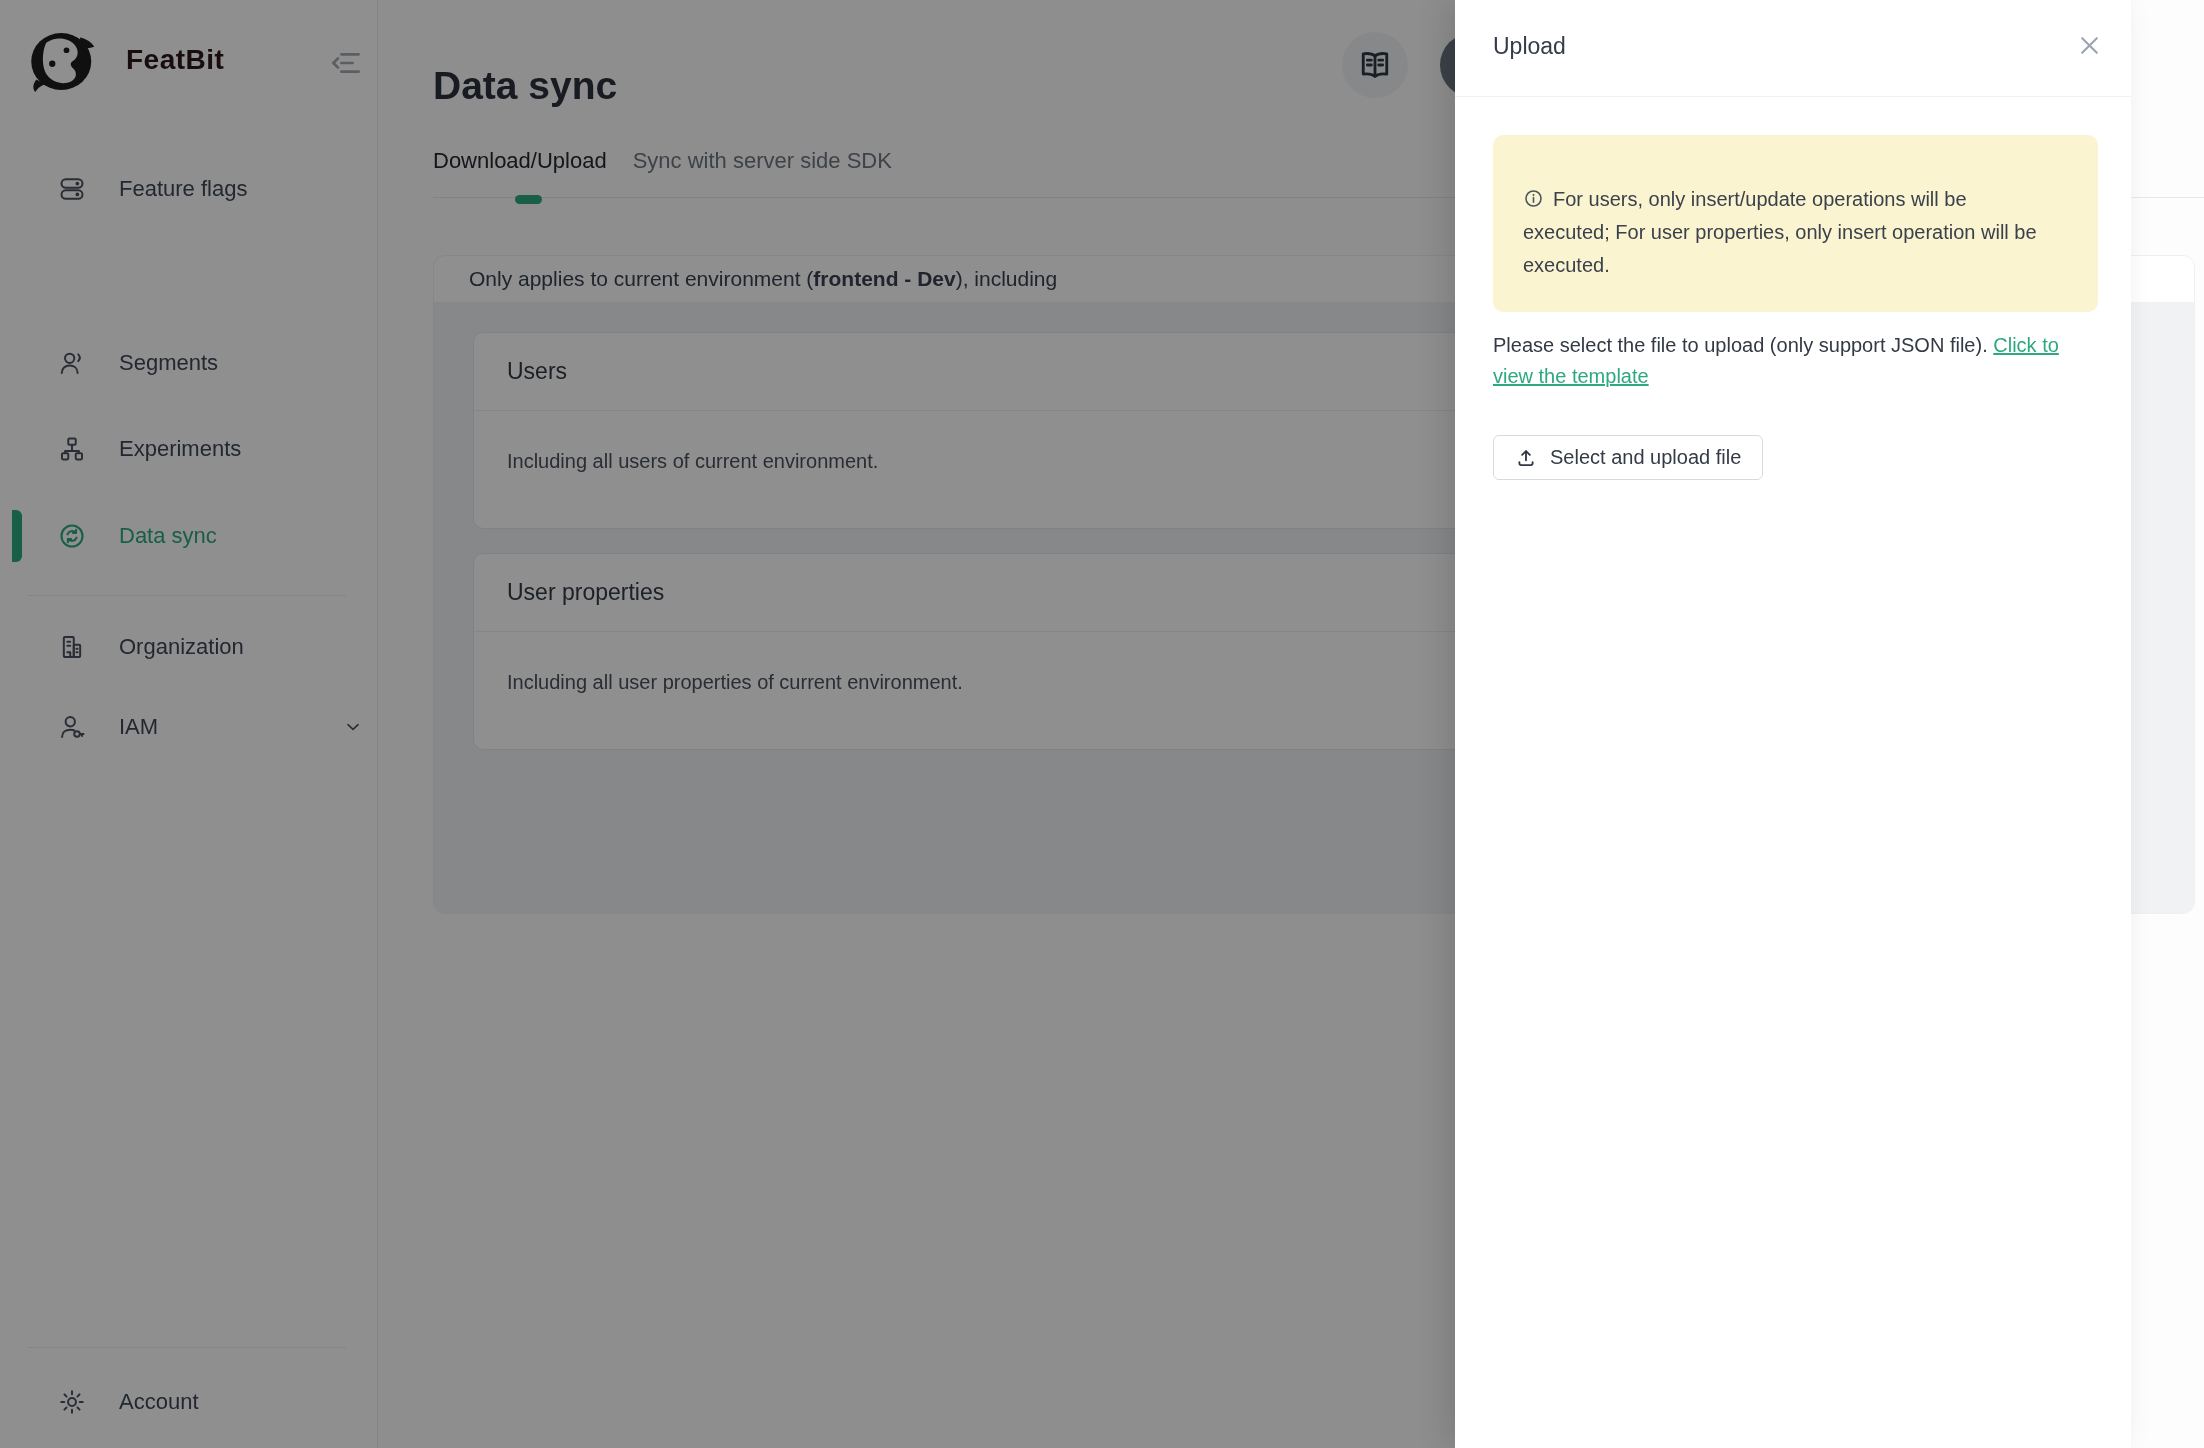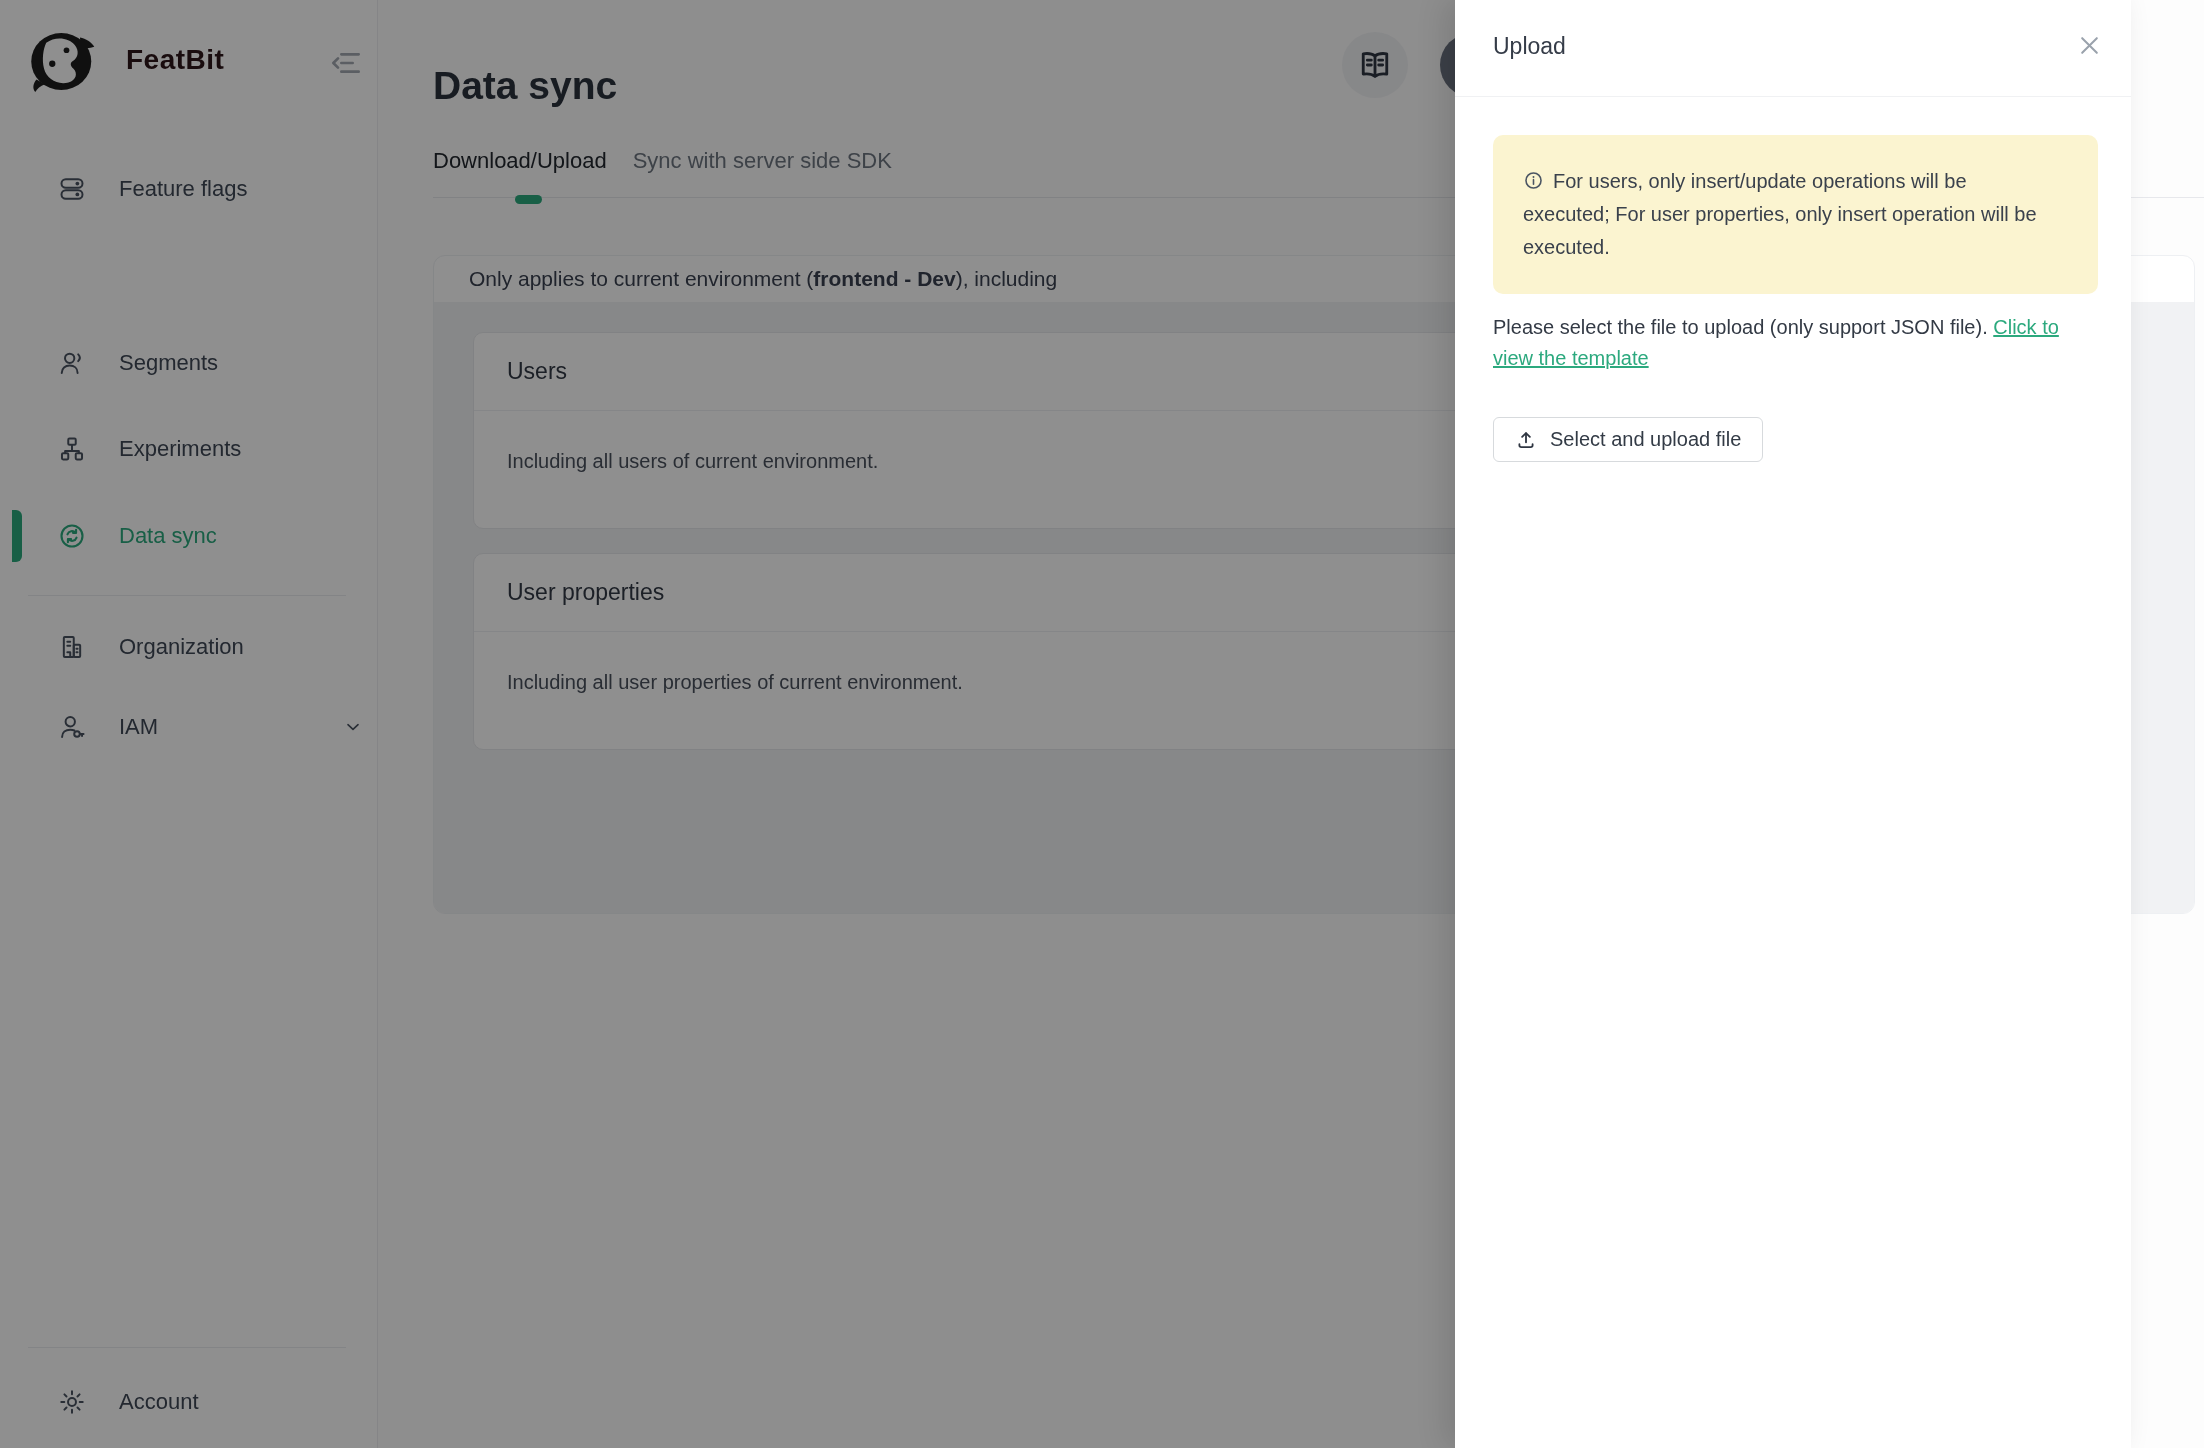--- a/index.html
+++ b/index.html
@@ -51,21 +51,21 @@
   .card-header{padding:25px 33px;font-size:23px;color:#333a46;border-bottom:1px solid #edeff2;}
   .card-body{padding:39px 33px 55px;font-size:20px;color:var(--text-soft);}
 
   
   .overlay{position:absolute;left:0;top:0;width:1455px;height:1448px;background:rgba(0,0,0,0.44);z-index:50;}
   .drawer{position:absolute;left:1455px;top:0;width:676px;height:1448px;background:#ffffff;z-index:60;box-shadow:-10px 0 28px rgba(0,0,0,.12);}
   .drawer-header{position:relative;height:97px;border-bottom:1px solid #f0f1f3;}
   .drawer-title{position:absolute;left:38px;top:33px;font-size:23px;font-weight:500;color:#353c48;}
   .drawer-close{position:absolute;right:28px;top:32px;width:27px;height:27px;color:#9aa2ac;cursor:pointer;}
   .drawer-body{padding:38px 33px 0 38px;}
-  .alert{background:#fbf4d0;border-radius:10px;padding:30px 40px 30px 30px;font-size:20px;line-height:33px;color:#3a414c;}
+  .alert{background:#fbf4d0;border-radius:10px;padding:48px 40px 30px 30px;font-size:20px;line-height:33px;color:#3a414c;}
   .alert-icon{display:inline-block;width:21px;height:21px;vertical-align:-3px;margin-right:9px;color:#4b5563;}
   .instruction{margin-top:18px;font-size:20px;line-height:31px;color:#333a45;max-width:690px;}
   .template-link{color:var(--green);text-decoration:underline;cursor:pointer;}
   .upload-btn{margin-top:23px;display:inline-flex;align-items:center;gap:13px;height:45px;padding:0 21px;background:#fff;border:1px solid #d7dadd;border-radius:6px;font-size:20px;color:#333b46;cursor:pointer;font-family:inherit;}
   .upload-btn svg{width:22px;height:22px;color:#2f3642;}
   svg{display:block;}
 </style>
 </head>
 <body>
 

